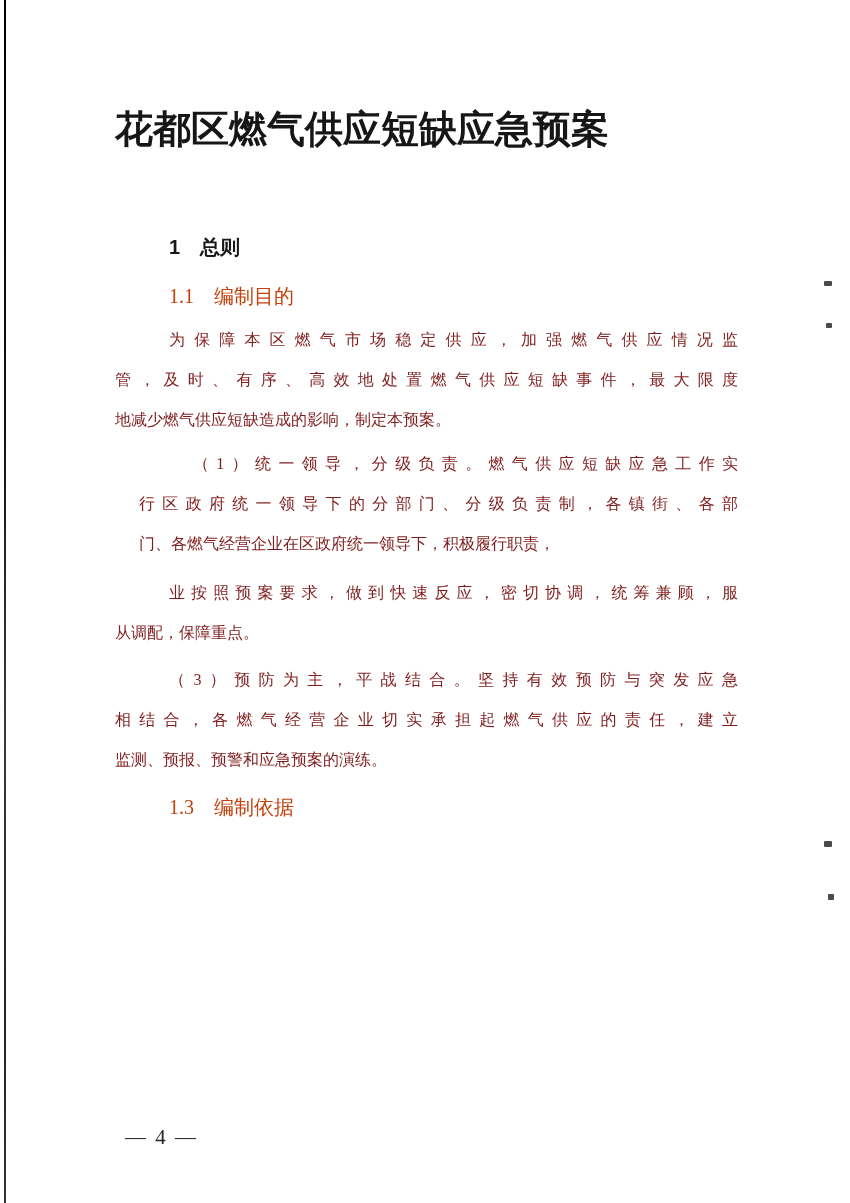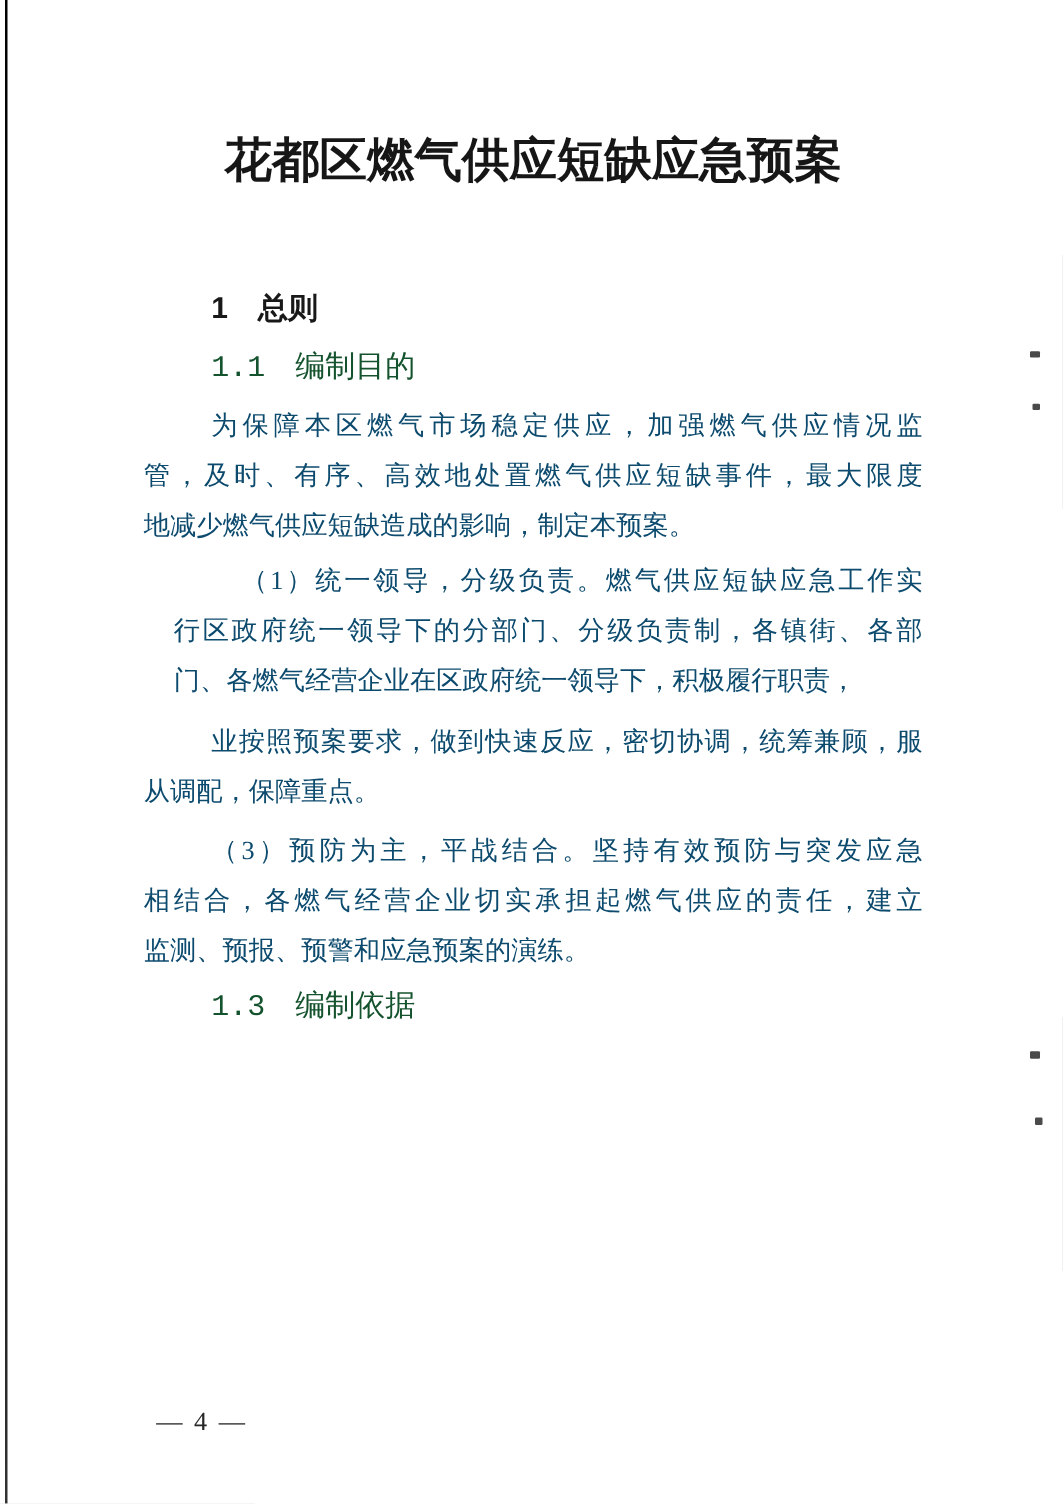--- a/index.html
+++ b/index.html
@@ -31,46 +31,46 @@
   .speck.s4 { left: 828px; top: 894px; width: 6px; height: 6px; }
 
   .content {
     position: absolute;
     left: 115px;
     top: 0;
     width: 623px;
   }
   .title {
     margin: 105px 0 0 0;
-    text-align: center;
+    text-align: left;
     font-size: 38px;
     line-height: 48px;
     font-weight: 700;
     letter-spacing: 0px;
     color: #161616;
   }
   .heading {
-    font-size: 24px;
+    font-size: 20px;
     line-height: 40px;
     padding-left: 54px;
     white-space: nowrap;
   }
   .heading.h1 {
     font-family: "Liberation Sans", sans-serif;
     font-weight: 700;
     color: #181818;
   }
   .heading.h2 {
-    font-family: Liberation Mono, monospace;
+    font-family: Liberation Serif, serif;
     font-weight: 500;
-    color: #14532d;
+    color: #c2410c;
   }
   .para {
-    font-size: 21px;
-    color: #0c4a6e;
+    font-size: 16px;
+    color: #7f1d1d;
   }
   .para .line {
     line-height: 40px;
     text-align: justify;
     text-align-last: justify;
   }
   .para .line:first-child { text-indent: 54px; }
   .para .line:last-child { text-align-last: left; }
 
   

